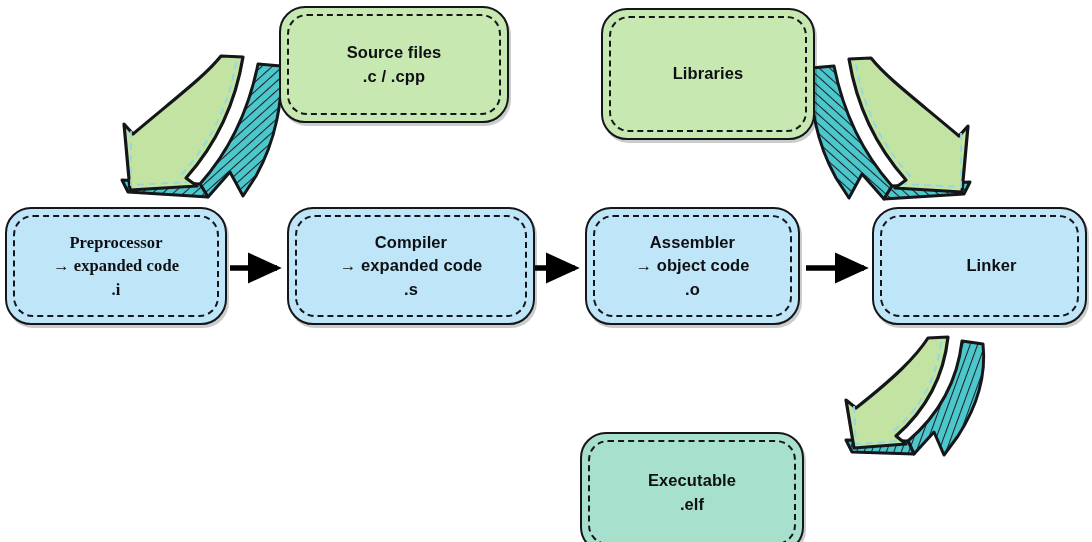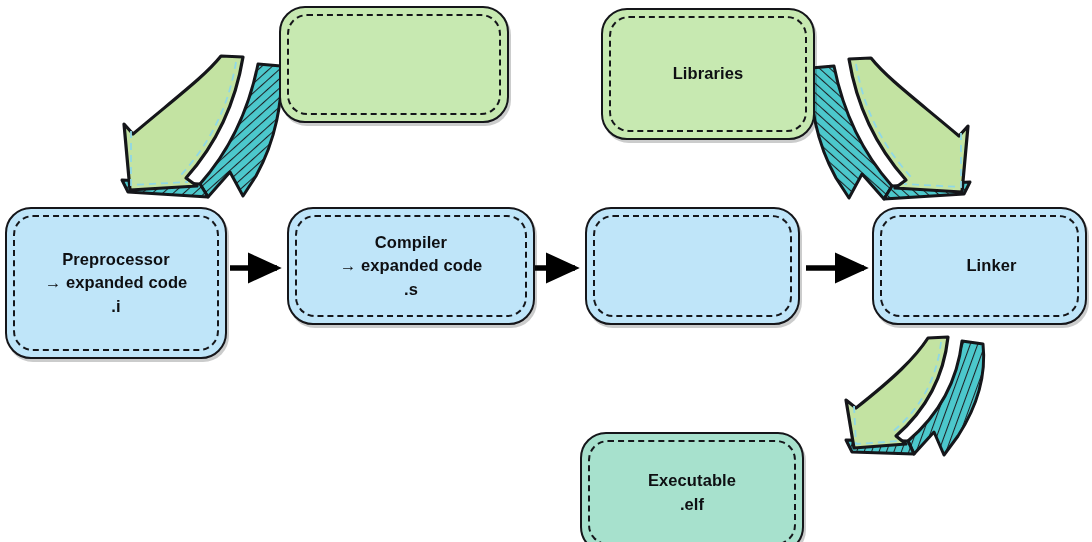--- a/index.html
+++ b/index.html
@@ -52,21 +52,21 @@
     display: block;
     white-space: pre;
   }
   .green  { background: #c7e9b1; }
   .blue   { background: #bfe5f9; }
   .mint   { background: #a7e1cd; }
 
   
   #node-source      { left: 279px;  top: 6px;   width: 230px; height: 117px; }
   #node-libraries   { left: 601px;  top: 8px;   width: 214px; height: 132px; }
-  #node-preprocessor{ left: 5px;    top: 207px; width: 222px; height: 152px; }
+  #node-preprocessor{ left: 5px;    top: 207px; width: 222px; height: 118px; font-family: Liberation Serif, serif; }
   #node-compiler    { left: 287px;  top: 207px; width: 248px; height: 118px; }
   #node-assembler   { left: 585px;  top: 207px; width: 215px; height: 118px; }
   #node-linker      { left: 872px;  top: 207px; width: 215px; height: 118px; padding-left: 24px; }
   #node-executable  { left: 580px;  top: 420px; width: 224px; height: 121px; margin-top: 12px; }
 </style>
 </head>
 <body>
 
 <svg id="canvas" viewBox="0 0 1092 542" xmlns="http://www.w3.org/2000/svg">
   <defs>
@@ -158,20 +158,24 @@
   <g>
     <line x1="508" y1="268" x2="575" y2="268" stroke="#000000" stroke-width="5.5" marker-end="url(#blackhead)"></line>
   </g>
   <g>
     <line x1="806" y1="268" x2="864" y2="268" stroke="#000000" stroke-width="5.5" marker-end="url(#blackhead)"></line>
   </g>
 </svg>
 
 <div class="node green" id="node-source">
   <span class="inner-dash"></span>
+  <span class="label">
+    <span class="sub">Source files</span>
+    <span class="sub">.c / .cpp</span>
+  </span>
 </div>
 
 <div class="node green" id="node-libraries">
   <span class="inner-dash"></span>
   <span class="label">
     <span class="sub">Libraries</span>
   </span>
 </div>
 
 <div class="node blue" id="node-preprocessor">
@@ -187,20 +191,25 @@
   <span class="inner-dash"></span>
   <span class="label">
     <span class="sub">Compiler</span>
     <span class="sub">→ expanded code</span>
     <span class="sub">.s</span>
   </span>
 </div>
 
 <div class="node blue" id="node-assembler">
   <span class="inner-dash"></span>
+  <span class="label">
+    <span class="sub">Assembler</span>
+    <span class="sub">→ object code</span>
+    <span class="sub">.o</span>
+  </span>
 </div>
 
 <div class="node blue" id="node-linker">
   <span class="inner-dash"></span>
   <span class="label">
     <span class="sub">Linker</span>
   </span>
 </div>
 
 <div class="node mint" id="node-executable">

